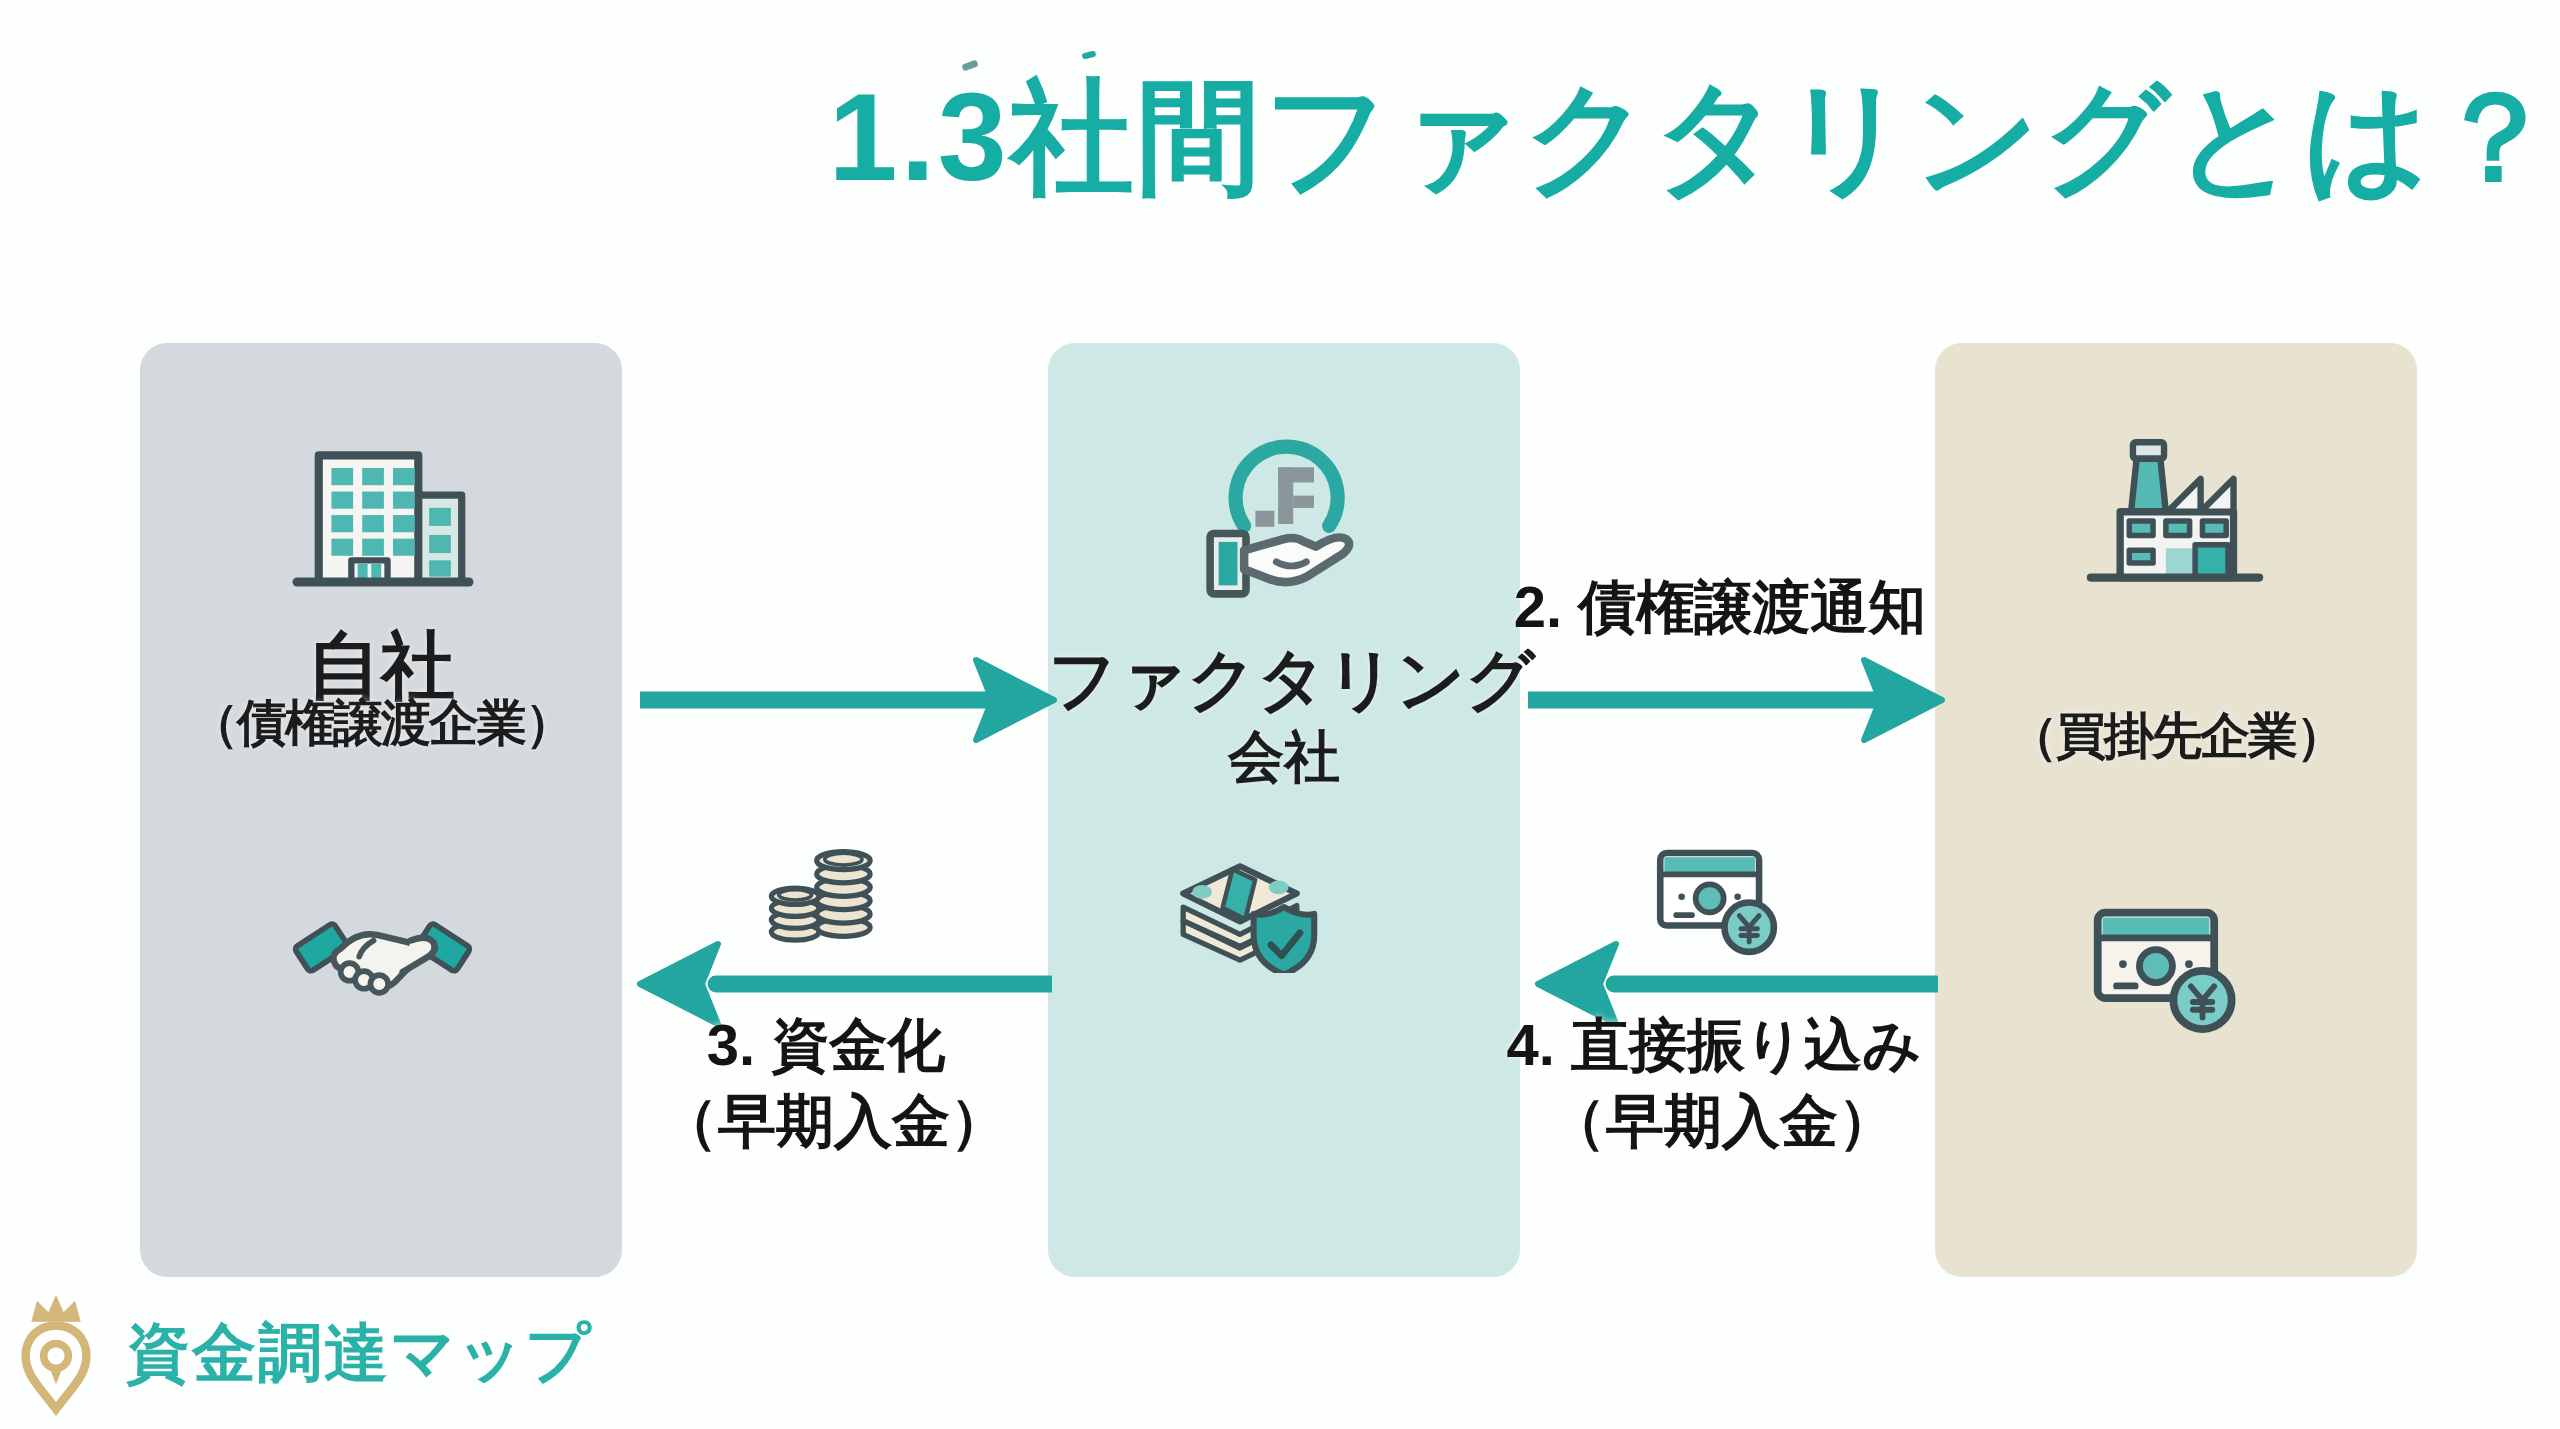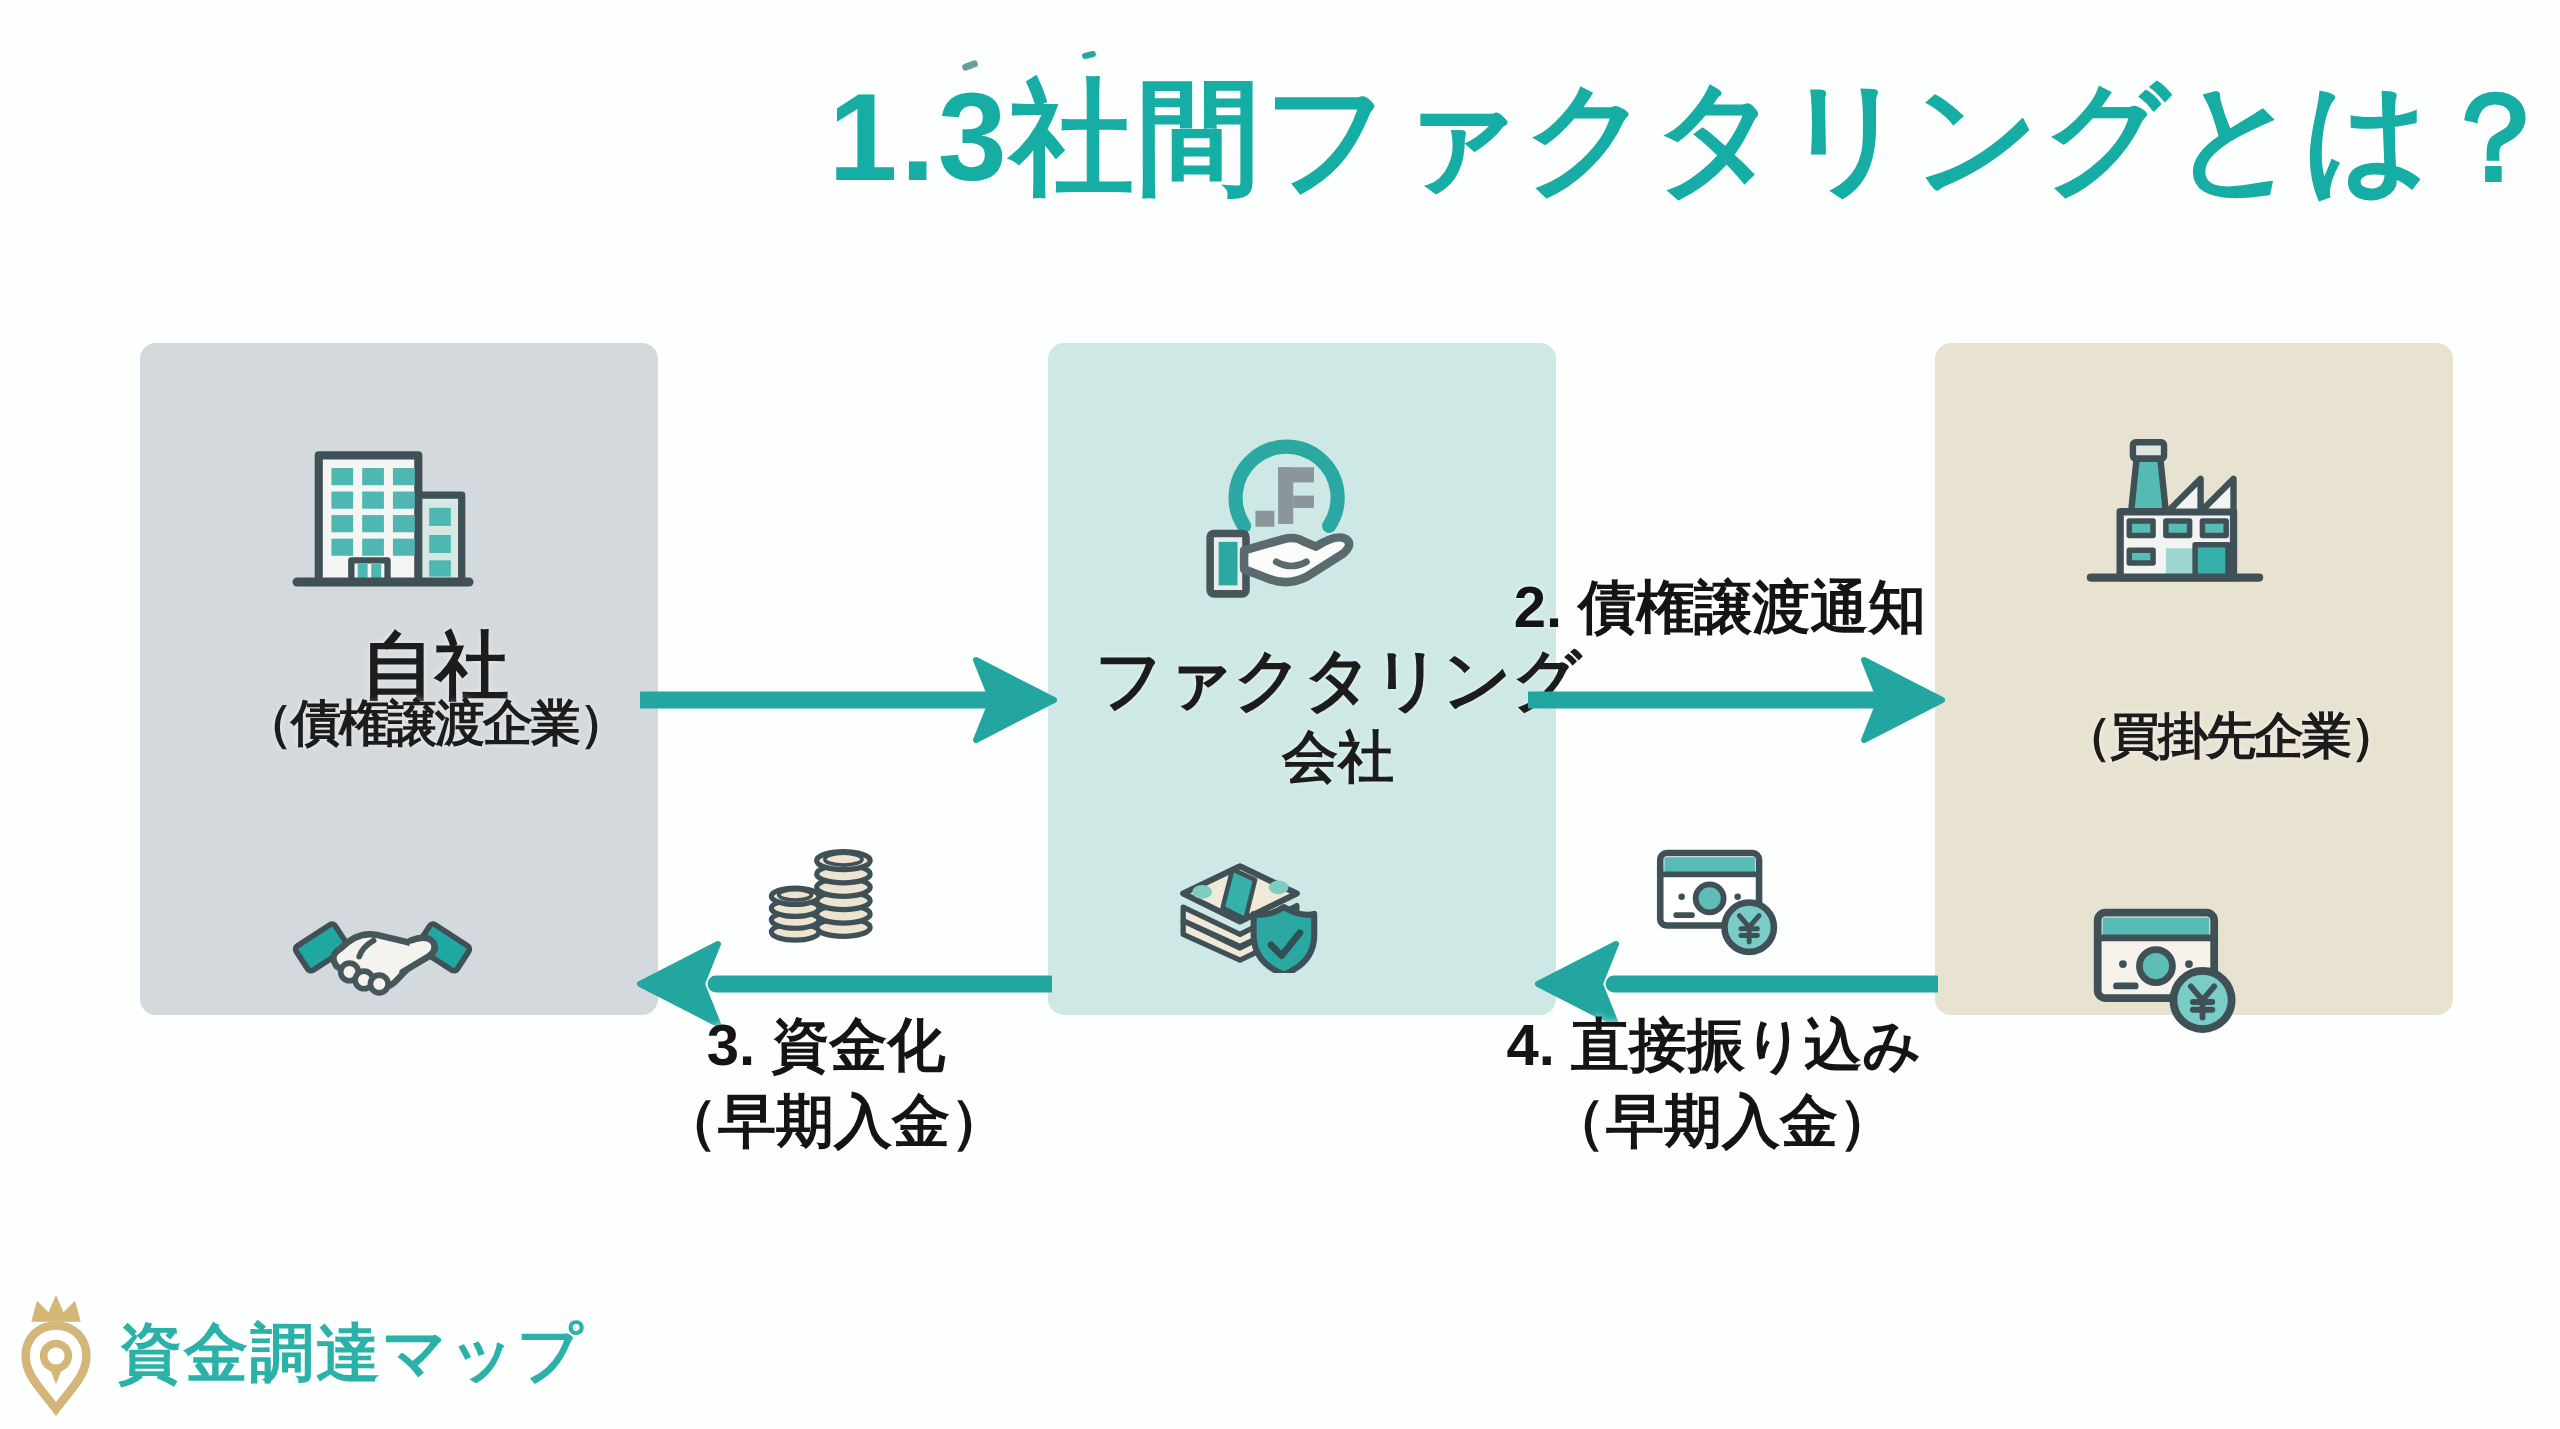--- a/index.html
+++ b/index.html
@@ -8,21 +8,21 @@
     background:#fdfefe;
     font-family:"Liberation Sans","DejaVu Sans",sans-serif;
     color:#1a1a1a;
   }
   .title{
     position:absolute;top:56px;left:0;width:100%;text-align:right;
     font-size:124px;font-weight:900;color:#16ada4;letter-spacing:3px;
     text-shadow:0 0 14px rgba(255,255,255,.9);
     white-space:nowrap;
   }
-  .card{position:absolute;top:343px;height:672px;border-radius:16px;padding-left:36px;}
+  .card{position:absolute;top:343px;height:934px;border-radius:27px;}
   .card-left{left:140px;width:482px;background:#d4d9dd;}
   .card-center{left:1048px;width:472px;background:#cde8e5;}
   .card-right{left:1935px;width:482px;background:#e8e2d1;}
   .card .icon{position:absolute;}
   .card-name{
     position:absolute;width:100%;text-align:center;
     font-size:74px;font-weight:800;color:#1c1c1c;line-height:1;
     text-shadow:0 0 6px rgba(255,255,255,.55);white-space:nowrap;
   }
   .card-sub{
@@ -32,21 +32,21 @@
   }
   .arrow{position:absolute;}
   .flow-label{
     position:absolute;transform:translateX(-50%);
     font-size:58px;font-weight:800;color:#141414;line-height:1;
     text-shadow:0 0 7px rgba(255,255,255,.8);white-space:nowrap;
   }
   .free-icon{position:absolute;}
   .logo{position:absolute;left:18px;top:1290px;display:flex;align-items:center;}
   .logo-text{
-    font-size:64px;font-weight:700;color:#2ab2a9;margin-left:24px;
+    font-size:64px;font-weight:700;color:#2ab2a9;margin-left:32px;
     letter-spacing:2px;white-space:nowrap;
   }
   .speck{position:absolute;border-radius:3px;}
   .speck-1{left:962px;top:62px;width:16px;height:7px;background:#4f8d89;transform:rotate(-20deg);opacity:.85;}
   .speck-2{left:1082px;top:52px;width:14px;height:6px;background:#25a8a1;transform:rotate(-14deg);}
 </style>
 </head>
 <body>
 
 <div class="canvas">

